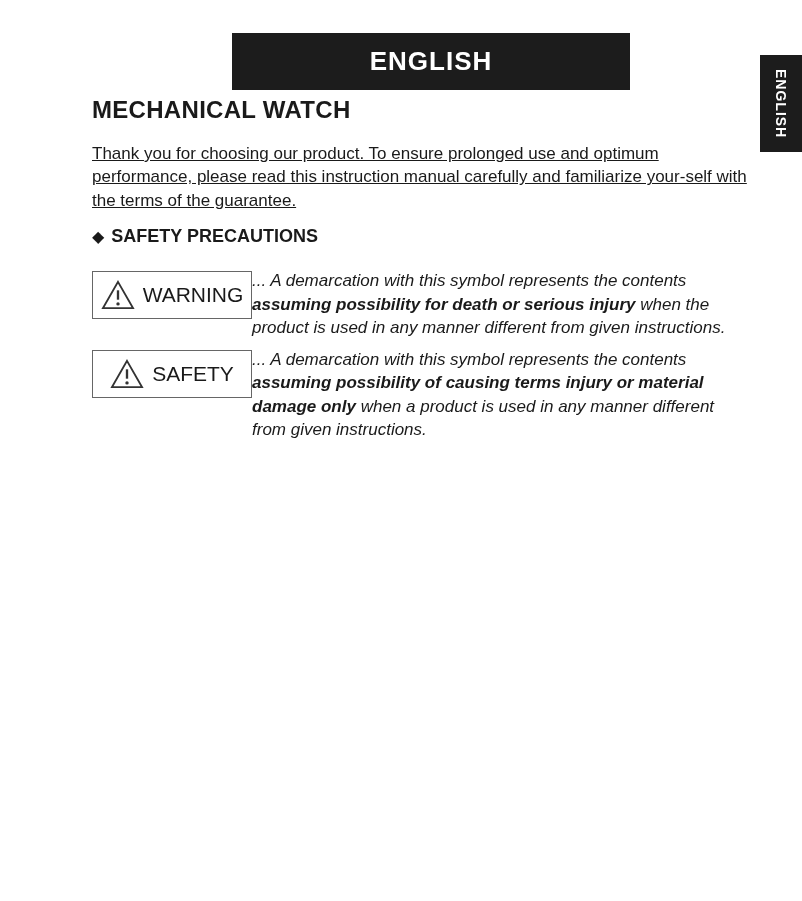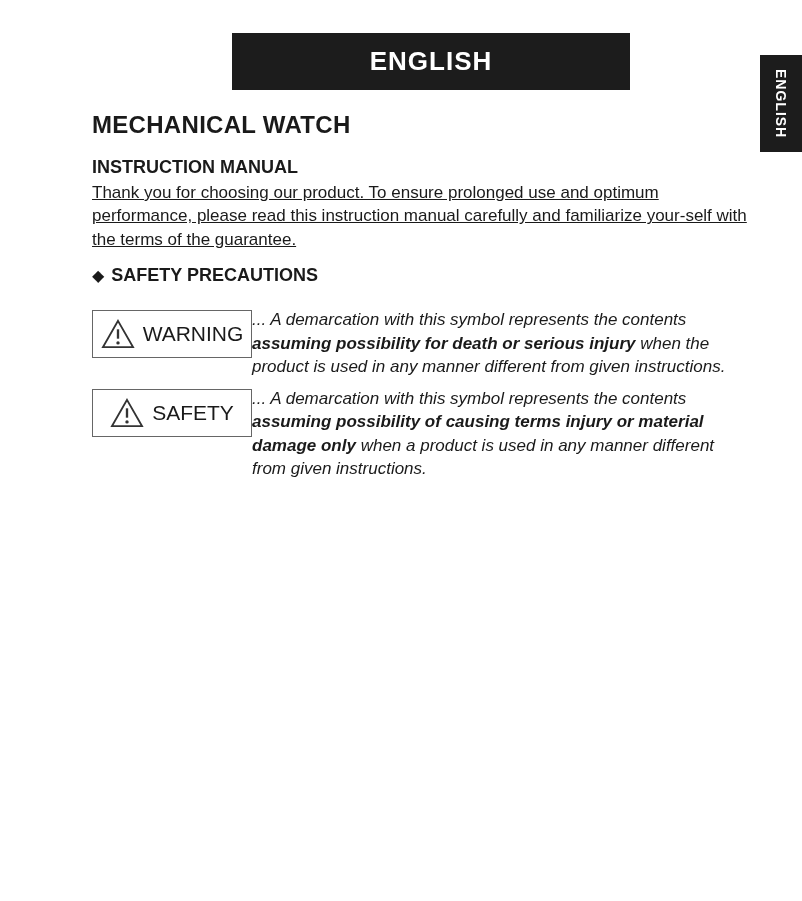--- a/index.html
+++ b/index.html
@@ -47,21 +47,21 @@
   .side-tab-label {
     writing-mode: vertical-rl;
     color: #ffffff;
     font-size: 14px;
     font-weight: bold;
     letter-spacing: 1px;
   }
   .content {
     position: absolute;
     left: 92px;
-    top: 111px;
+    top: 96px;
     width: 660px;
   }
   h1.doc-title {
     font-size: 24px;
     font-weight: bold;
     margin: 0 0 18px 0;
     letter-spacing: 0.3px;
   }
   h2.doc-subtitle {
     font-size: 18px;
@@ -152,21 +152,20 @@
     <span class="banner-label">ENGLISH</span>
   </div>
 
   <div class="side-tab">
     <span class="side-tab-label">ENGLISH</span>
   </div>
 
   <div class="content">
     <h1 class="doc-title">MECHANICAL WATCH</h1>
 
-    <h2 class="doc-subtitle">INSTRUCTION MANUAL</h2>
 
     <p class="body-text">Thank you for choosing our product. To ensure prolonged use and optimum performance, please read this instruction manual carefully and familiarize your-self with the terms of the guarantee.</p>
 
     <h3 class="safety-heading">
       <span class="diamond-icon">◆</span>
       <span>SAFETY PRECAUTIONS</span>
     </h3>
 
     <div class="notices">
 

